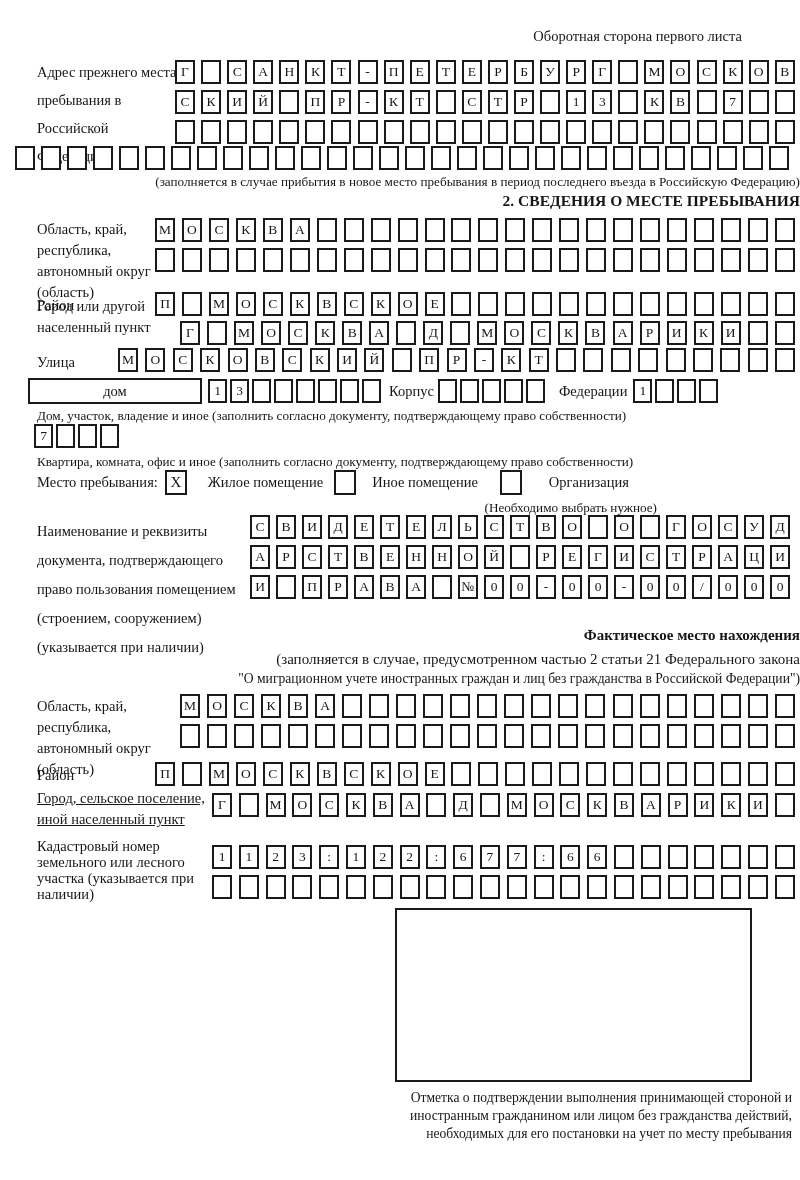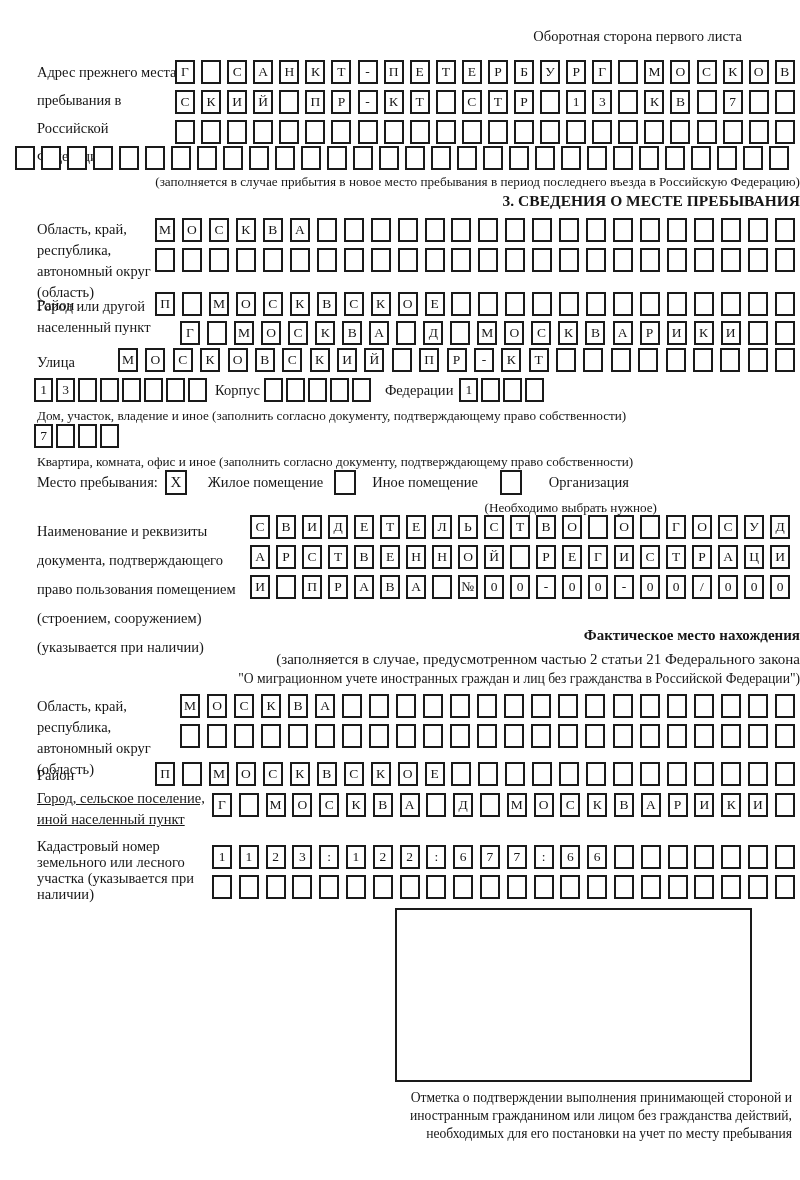--- a/index.html
+++ b/index.html
@@ -151,21 +151,21 @@
     <span class="cell"></span>
     <span class="cell"></span>
     <span class="cell"></span>
     <span class="cell"></span>
     <span class="cell"></span>
     <span class="cell"></span>
     <span class="cell"></span>
   </div>
 <div class="abs note center" style="top:173px;left:0;width:800px;">(заполняется в случае прибытия в новое место пребывания в период последнего въезда в Российскую Федерацию)</div>
 
-<div class="abs h2 center" style="top:192px;left:0;width:800px;">3. СВЕДЕНИЯ О МЕСТЕ ПРЕБЫВАНИЯ</div>
+<div class="abs h2 center" style="top:192px;left:0;width:800px;">2. СВЕДЕНИЯ О МЕСТЕ ПРЕБЫВАНИЯ</div>
 
 <div class="abs lbl" style="top:219px;left:37px;width:116px;">Область, край, республика, автономный округ (область)</div>
 <div class="abs" style="top:218px;left:155px;">
   <div class="grid" style="width:640px;">
       <span class="cell">М</span>
       <span class="cell">О</span>
       <span class="cell">С</span>
       <span class="cell">К</span>
       <span class="cell">В</span>
       <span class="cell">А</span>
@@ -294,20 +294,21 @@
     <span class="cell"></span>
     <span class="cell"></span>
     <span class="cell"></span>
     <span class="cell"></span>
     <span class="cell"></span>
     <span class="cell"></span>
     <span class="cell"></span>
   </div>
 
 <div class="abs hrow" style="top:378px;left:28px;">
+  <div class="widebox" style="width:174px;">дом</div>
   <div class="grid tight" style="margin-left:6px;">
       <span class="cell">1</span>
       <span class="cell">3</span>
       <span class="cell"></span>
       <span class="cell"></span>
       <span class="cell"></span>
       <span class="cell"></span>
       <span class="cell"></span>
       <span class="cell"></span>
     </div>

